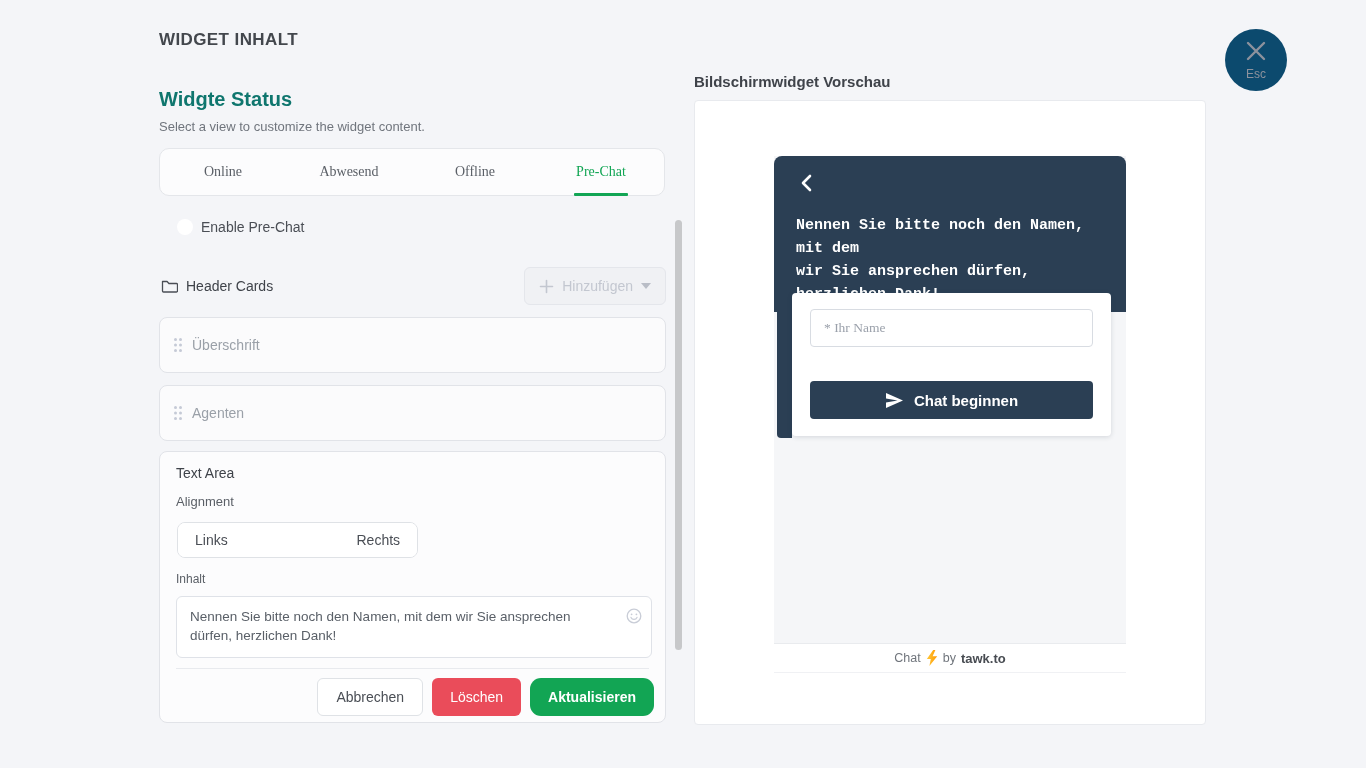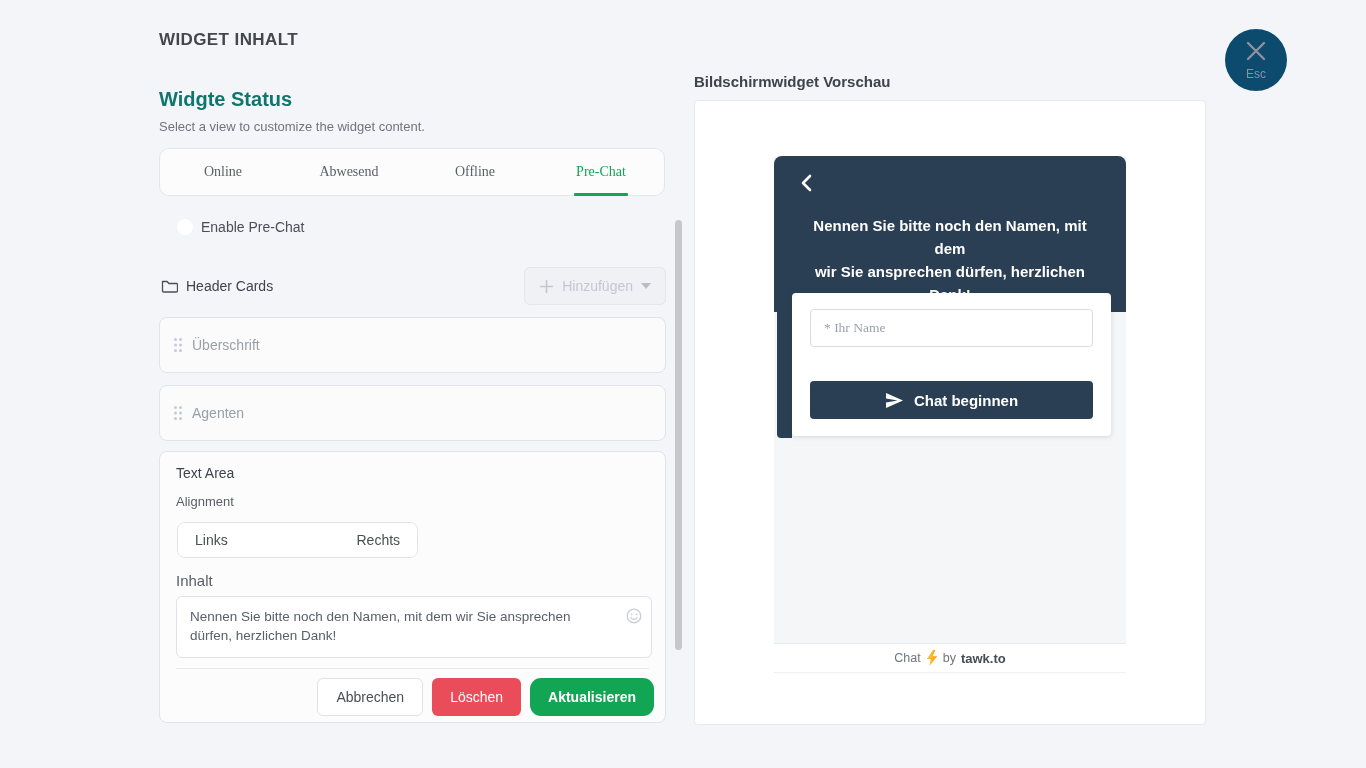--- a/index.html
+++ b/index.html
@@ -85,21 +85,21 @@
     height:100%; display:flex; align-items:center; justify-content:center;
     font-size:14px; color:#4a4e55; background:#fff; border:none; cursor:pointer;
     padding:0 17px; font-family:inherit;
   }
   .seg-btn + .seg-btn { border-left:1px solid #dfe2e6; }
   .seg-btn.active {
     background:var(--green,#12a554); color:#fff; font-weight:bold;
     border-left:none; padding:0 19px;margin-top:41px;
   }
   .seg-btn.active + .seg-btn { border-left:none; }
-  .ta-content-label { position:absolute; left:16px; top:120px; font-size:15px; color:#5a5f66; }
+  .ta-content-label { position:absolute; left:16px; top:120px; font-size:12px; color:#5a5f66; }
   .ta-box {
     position:absolute; left:16px; top:144px; width:476px; height:62px;
     background:#fff; border:1px solid #dfe2e8; border-radius:6px;
   }
   .ta-input {
     width:100%; height:100%; border:none; outline:none; resize:none;
     font-family:inherit; font-size:13.5px; line-height:19px; color:#5a6068;
     padding:10px 36px 10px 13px; background:transparent; border-radius:6px;
   }
   .ta-smiley { position:absolute; right:9px; top:11px; }
@@ -135,21 +135,21 @@
     position:absolute; left:79px; top:55px; width:352px; height:487px;
     background:#f5f6f8;
   }
   .widget-header {
     position:absolute; left:79px; top:55px; width:352px; height:156px;
     background:var(--navy,#2b3f54); border-radius:8px 8px 0 0;
   }
   .widget-back { position:absolute; left:26px; top:18px; cursor:pointer; }
   .widget-message {
     position:absolute; left:0; right:0; top:58px; padding:0 22px;
-    color:#fff; font-size:15px; font-weight:bold; line-height:23px; text-align:center;
+    color:#fff; font-size:15px; font-weight:bold; line-height:23px; font-family:Liberation Mono, monospace;
   }
   .widget-strip {
     position:absolute; left:82px; top:200px; width:15px; height:137px;
     background:var(--navy,#2b3f54); border-radius:0 0 0 4px;
   }
   .widget-card {
     position:absolute; left:97px; top:192px; width:319px; height:143px;
     background:#fff; border-radius:4px; box-shadow:0 1px 5px rgba(40,50,70,.16);
   }
   .widget-input {

